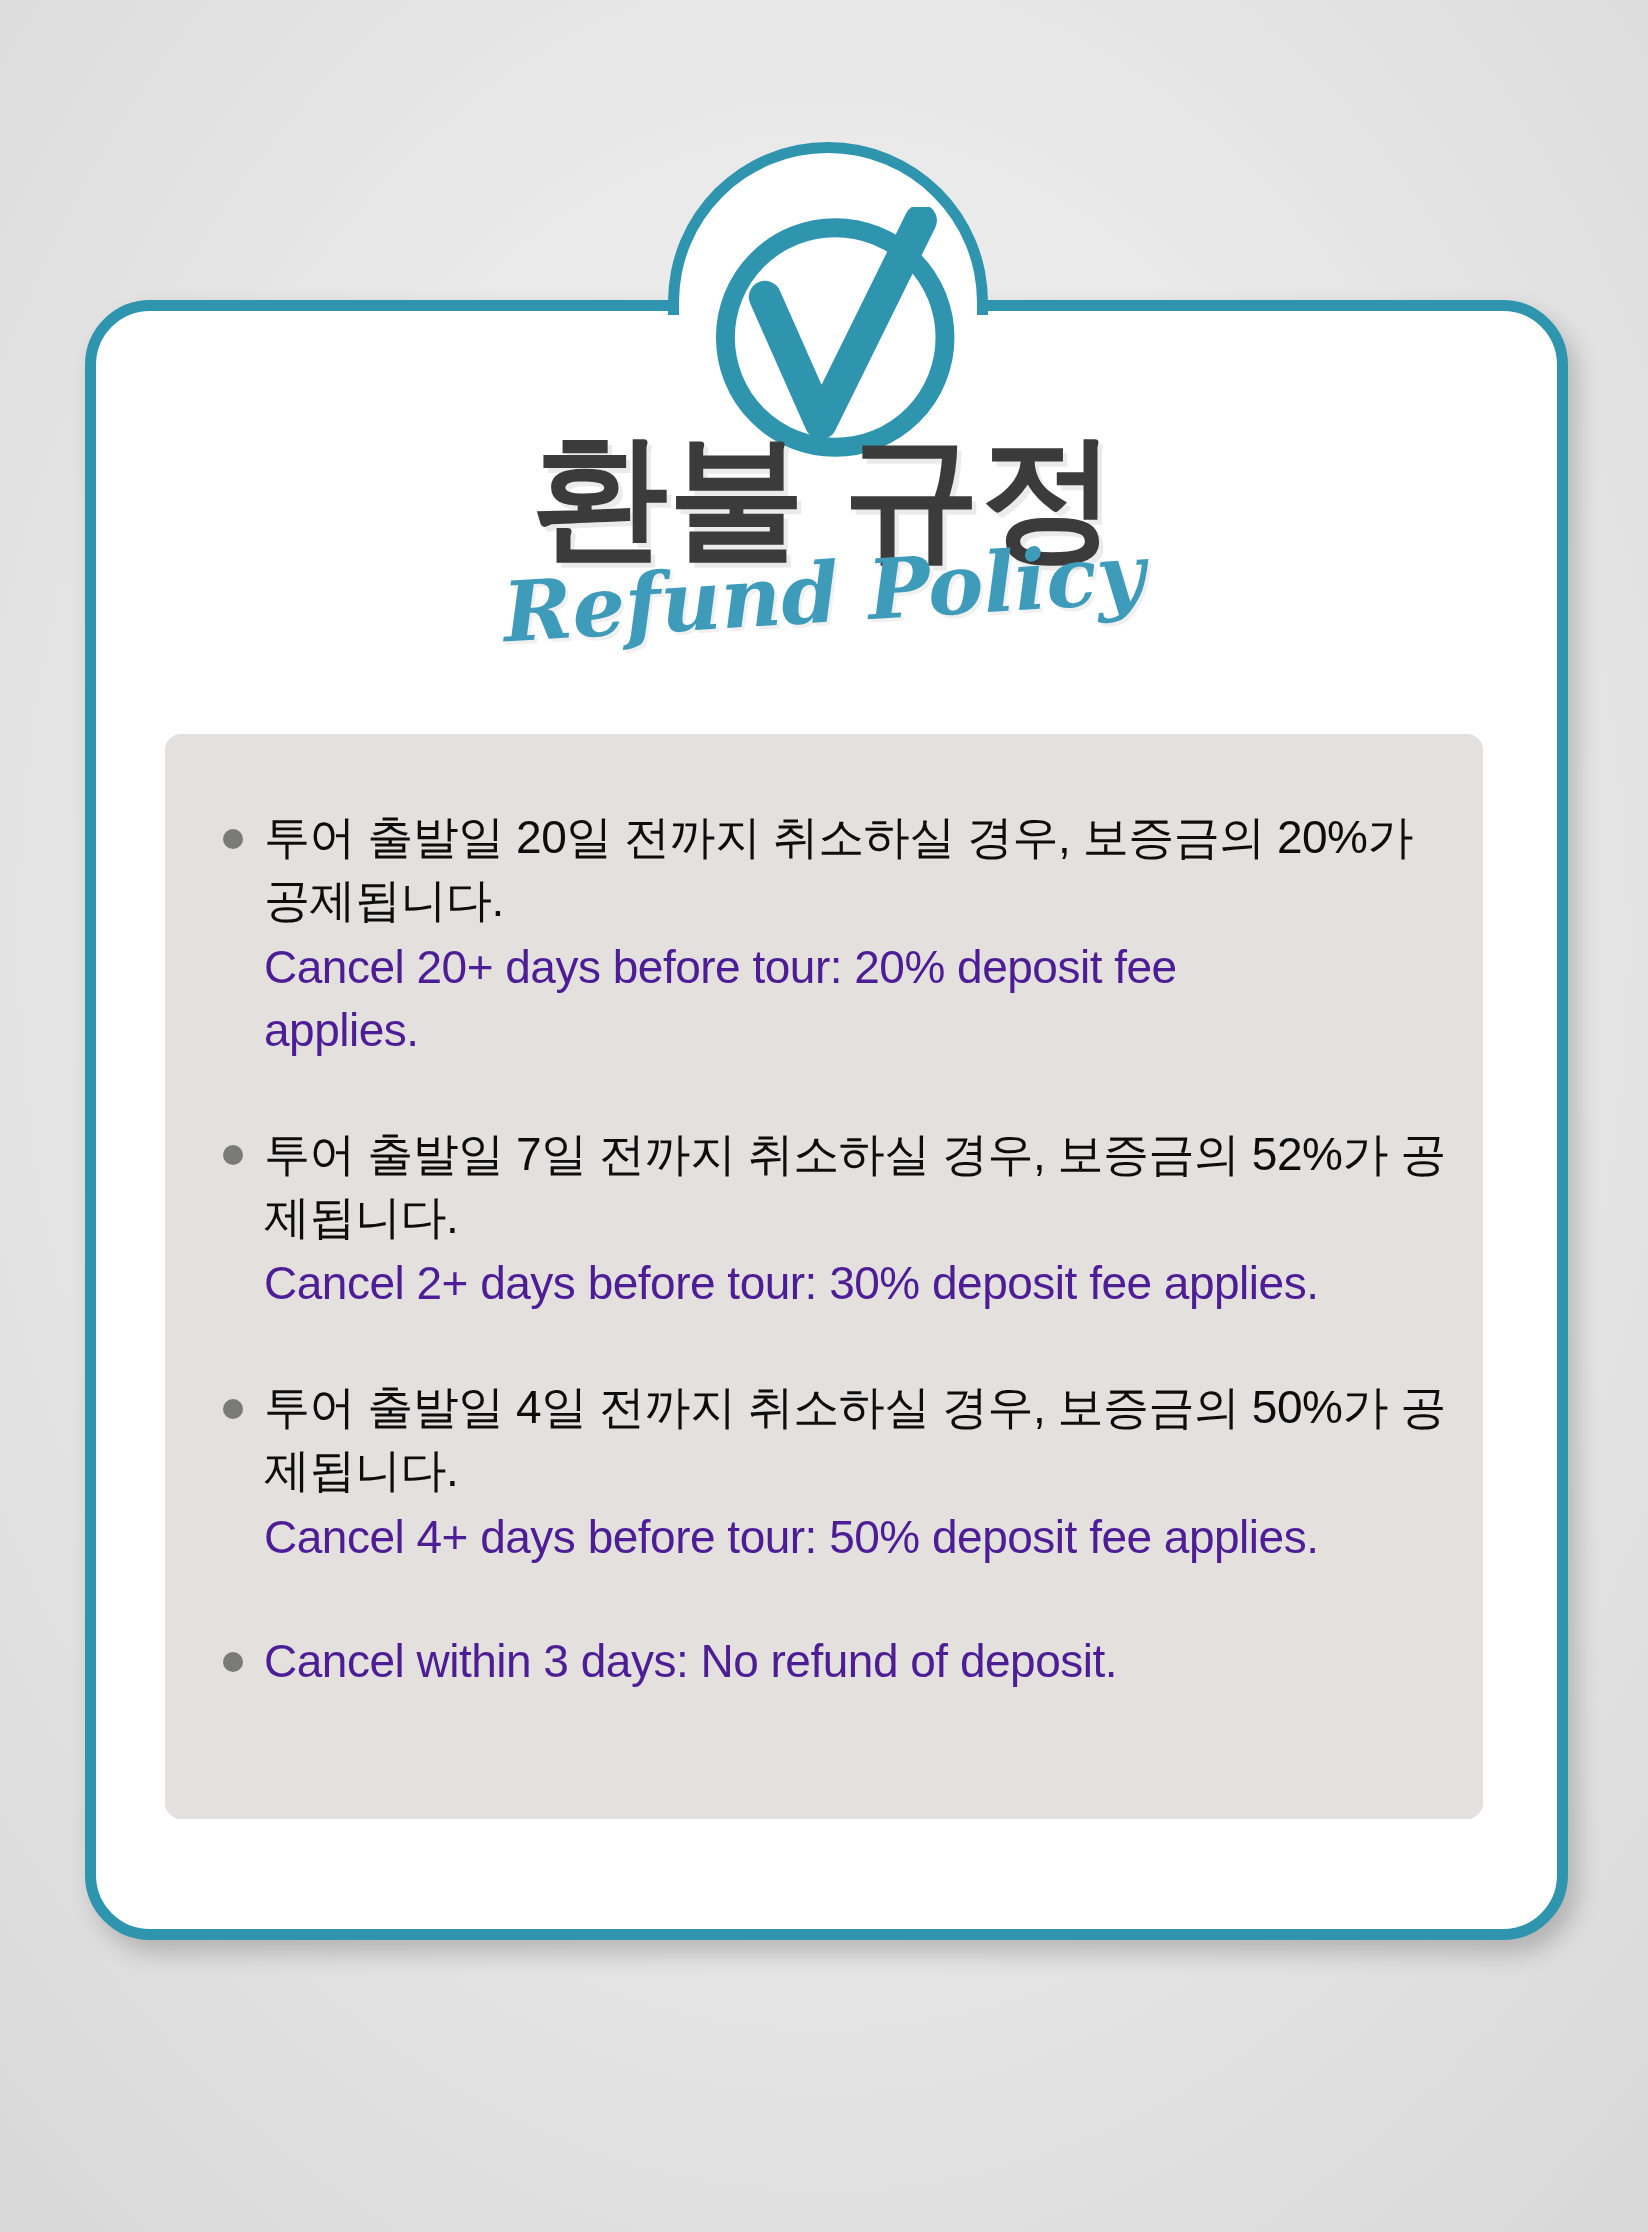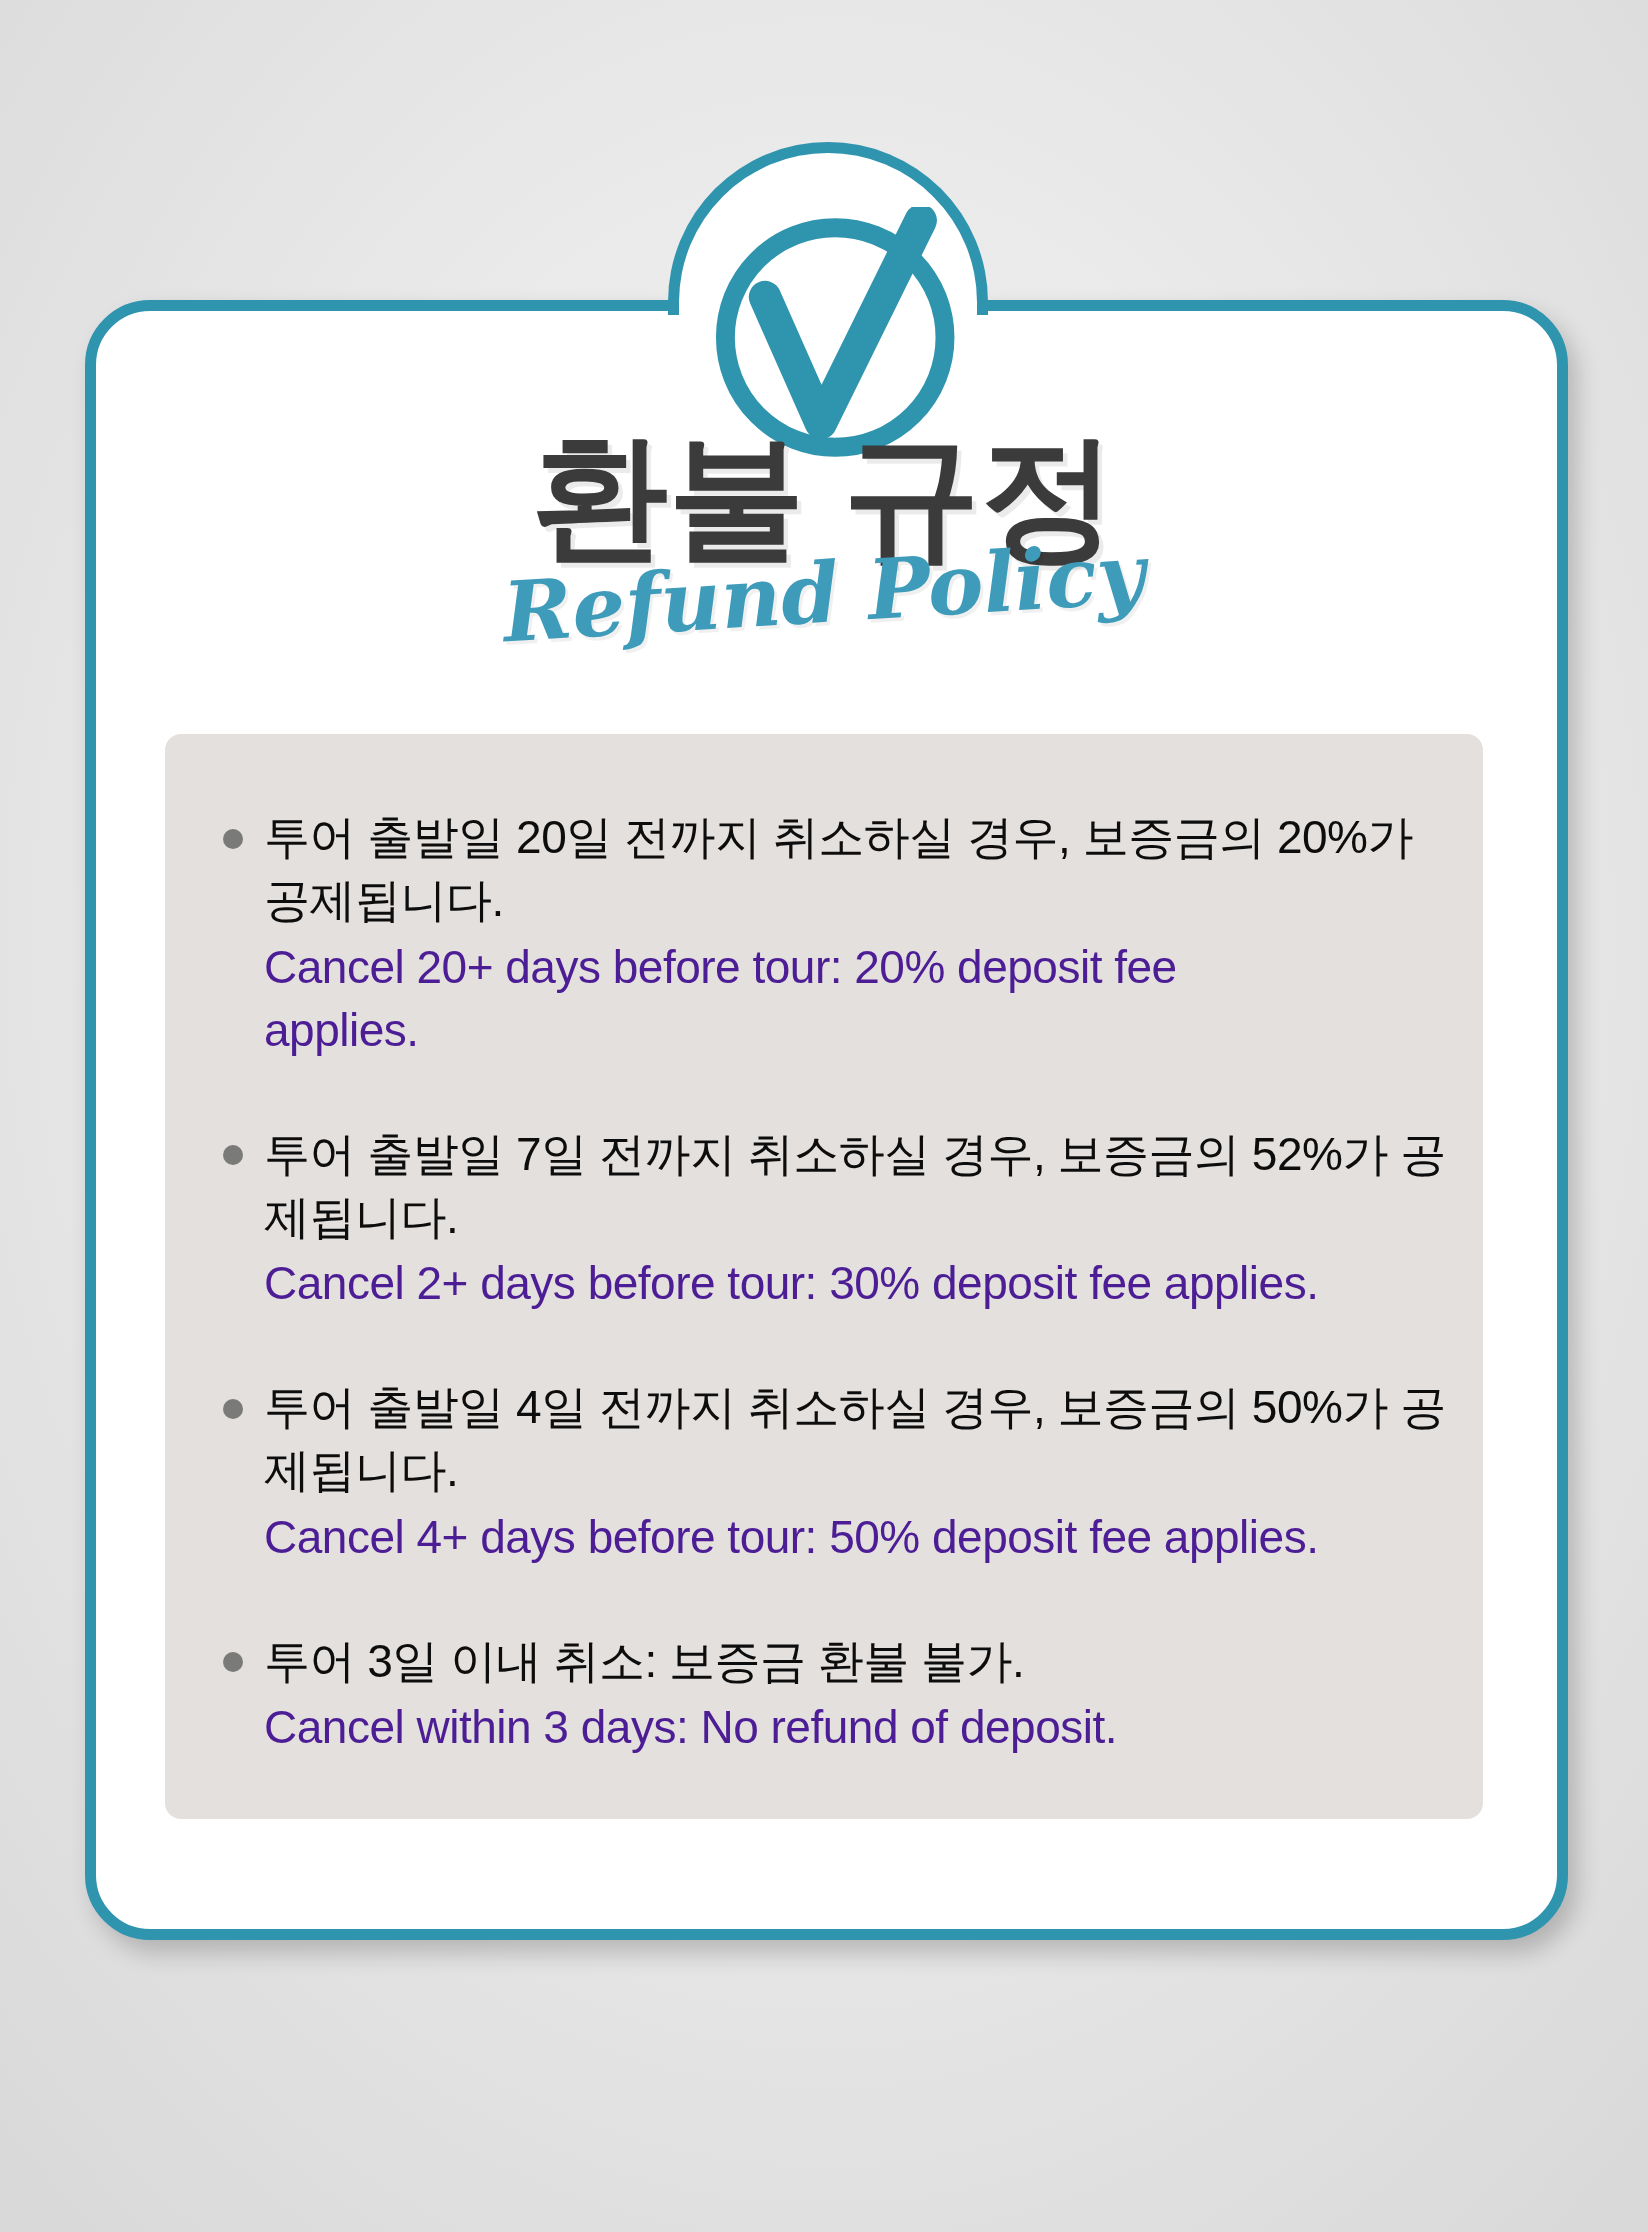--- a/index.html
+++ b/index.html
@@ -166,20 +166,19 @@
     </div>
 
     <div class="policy-item">
       <span class="bullet-dot"></span>
       <div class="line-ko">투어 출발일 4일 전까지 취소하실 경우, 보증금의 50%가 공제됩니다.</div>
       <div class="line-en">Cancel 4+ days before tour: 50% deposit fee applies.</div>
     </div>
 
     <div class="policy-item">
       <span class="bullet-dot"></span>
-      <div class="line-ko">투어 3일 이내 취소: 보증금 환불 불가.</div>
       <div class="line-en">Cancel within 3 days: No refund of deposit.</div>
     </div>
 
   </div>
 
 </div>
 
 
 </body></html>

